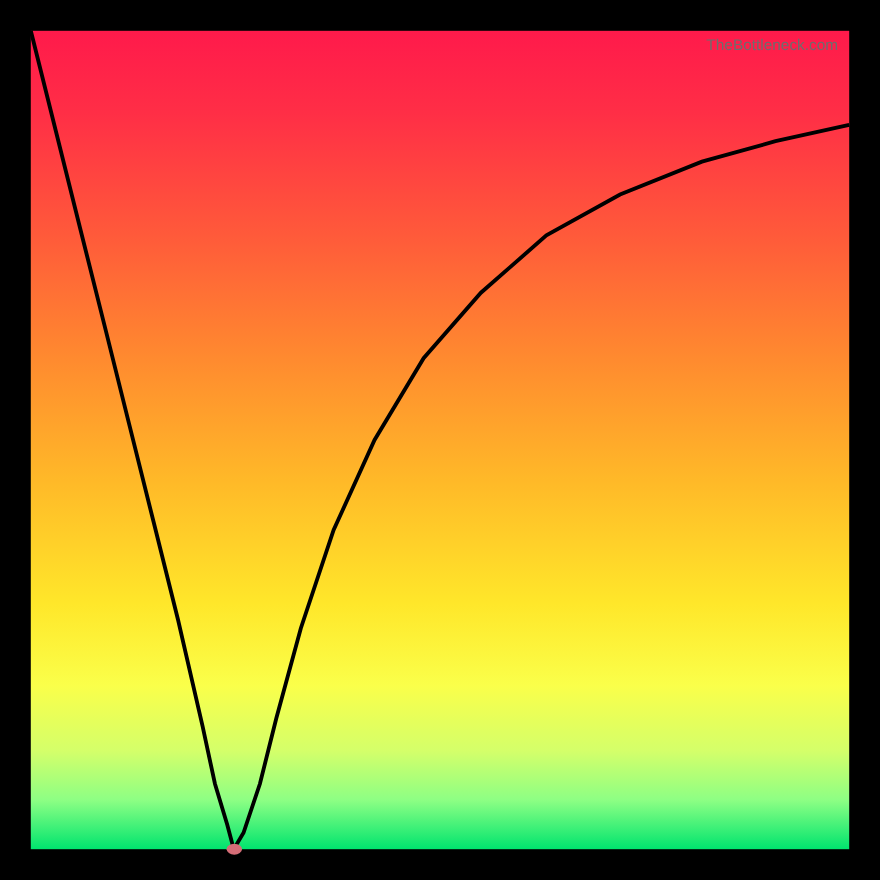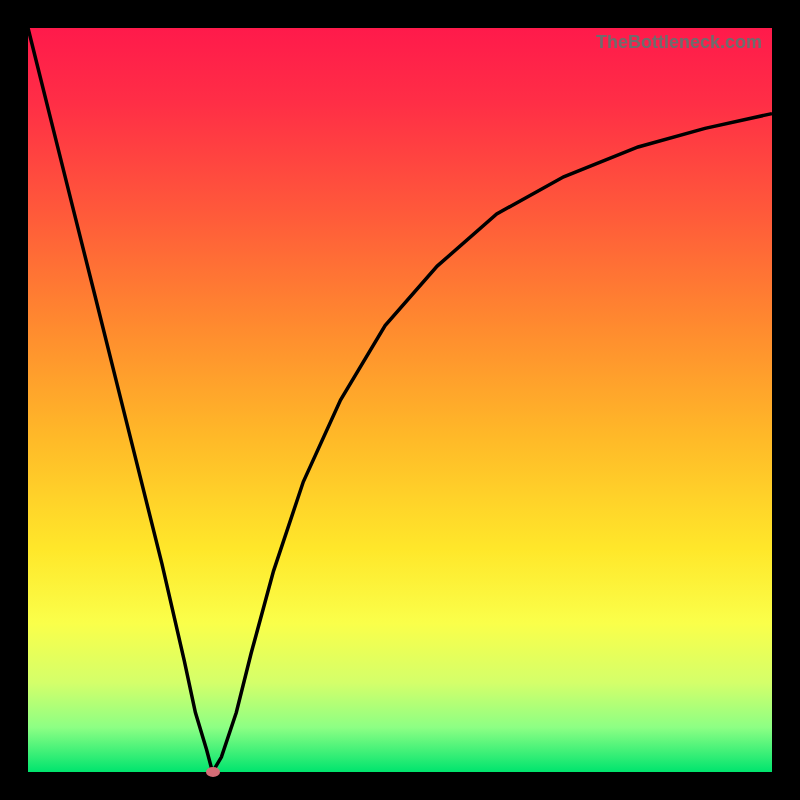--- a/index.html
+++ b/index.html
@@ -23,22 +23,22 @@
     top: 28px;
     width: 744px;
     height: 744px;
     
   }
   .watermark {
     position: absolute;
     top: 4px;
     right: 10px;
     color: #6d6d6d;
-    font-size: 18px;
-    font-weight: 700;
+    font-size: 14px;
+    font-weight: 400;
     letter-spacing: 0px;
   }
   svg.curve {
     position: absolute;
     left: 0;
     top: 0;
     width: 744px;
     height: 744px;
     overflow: visible;
   }

